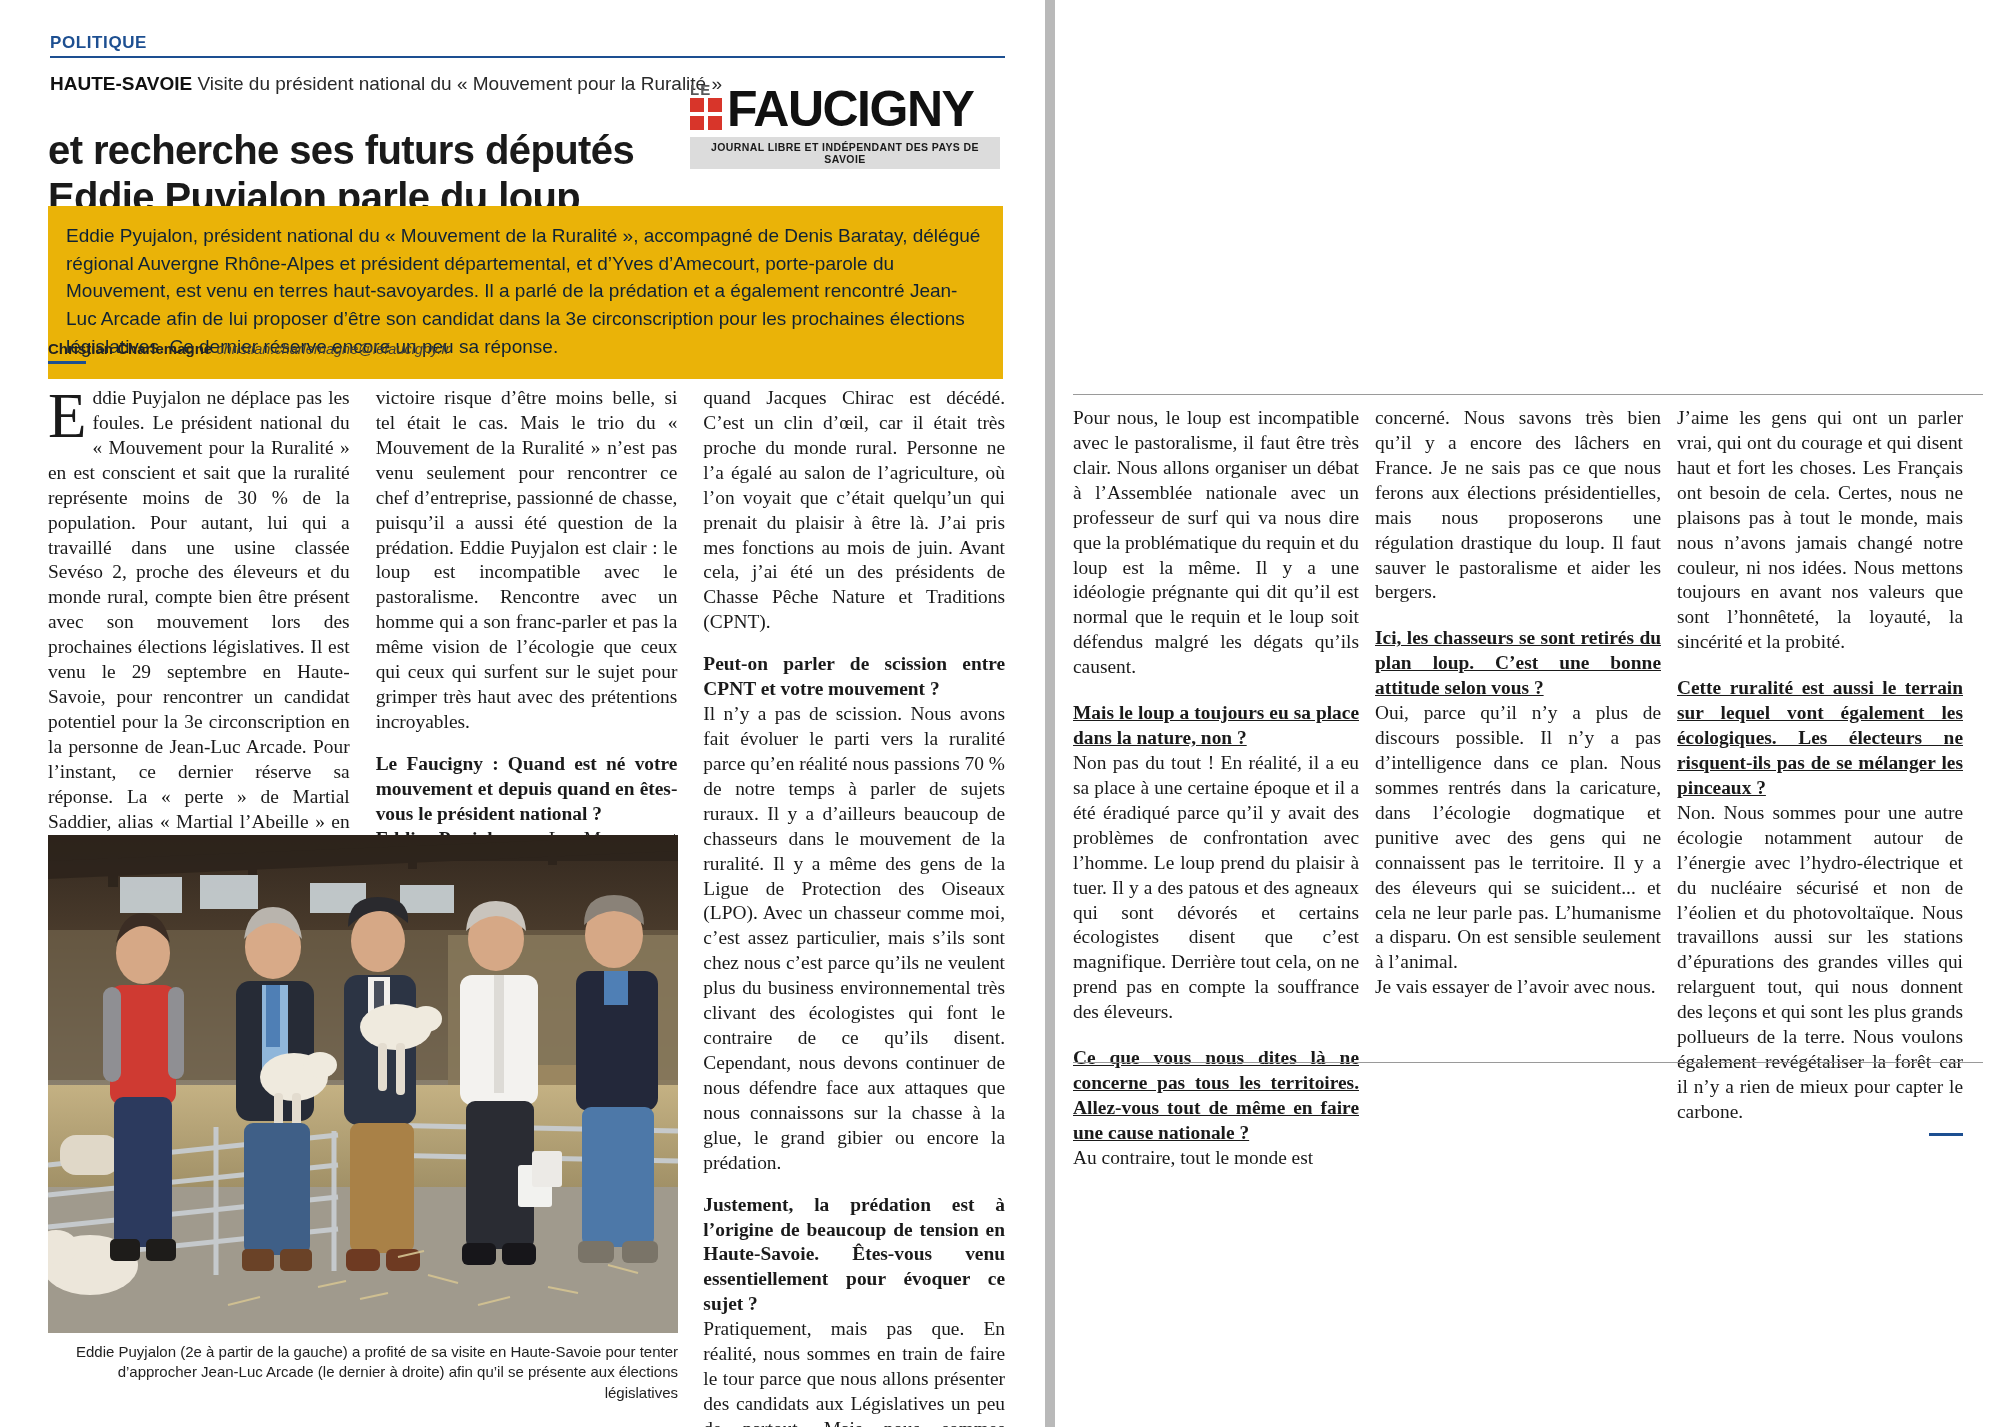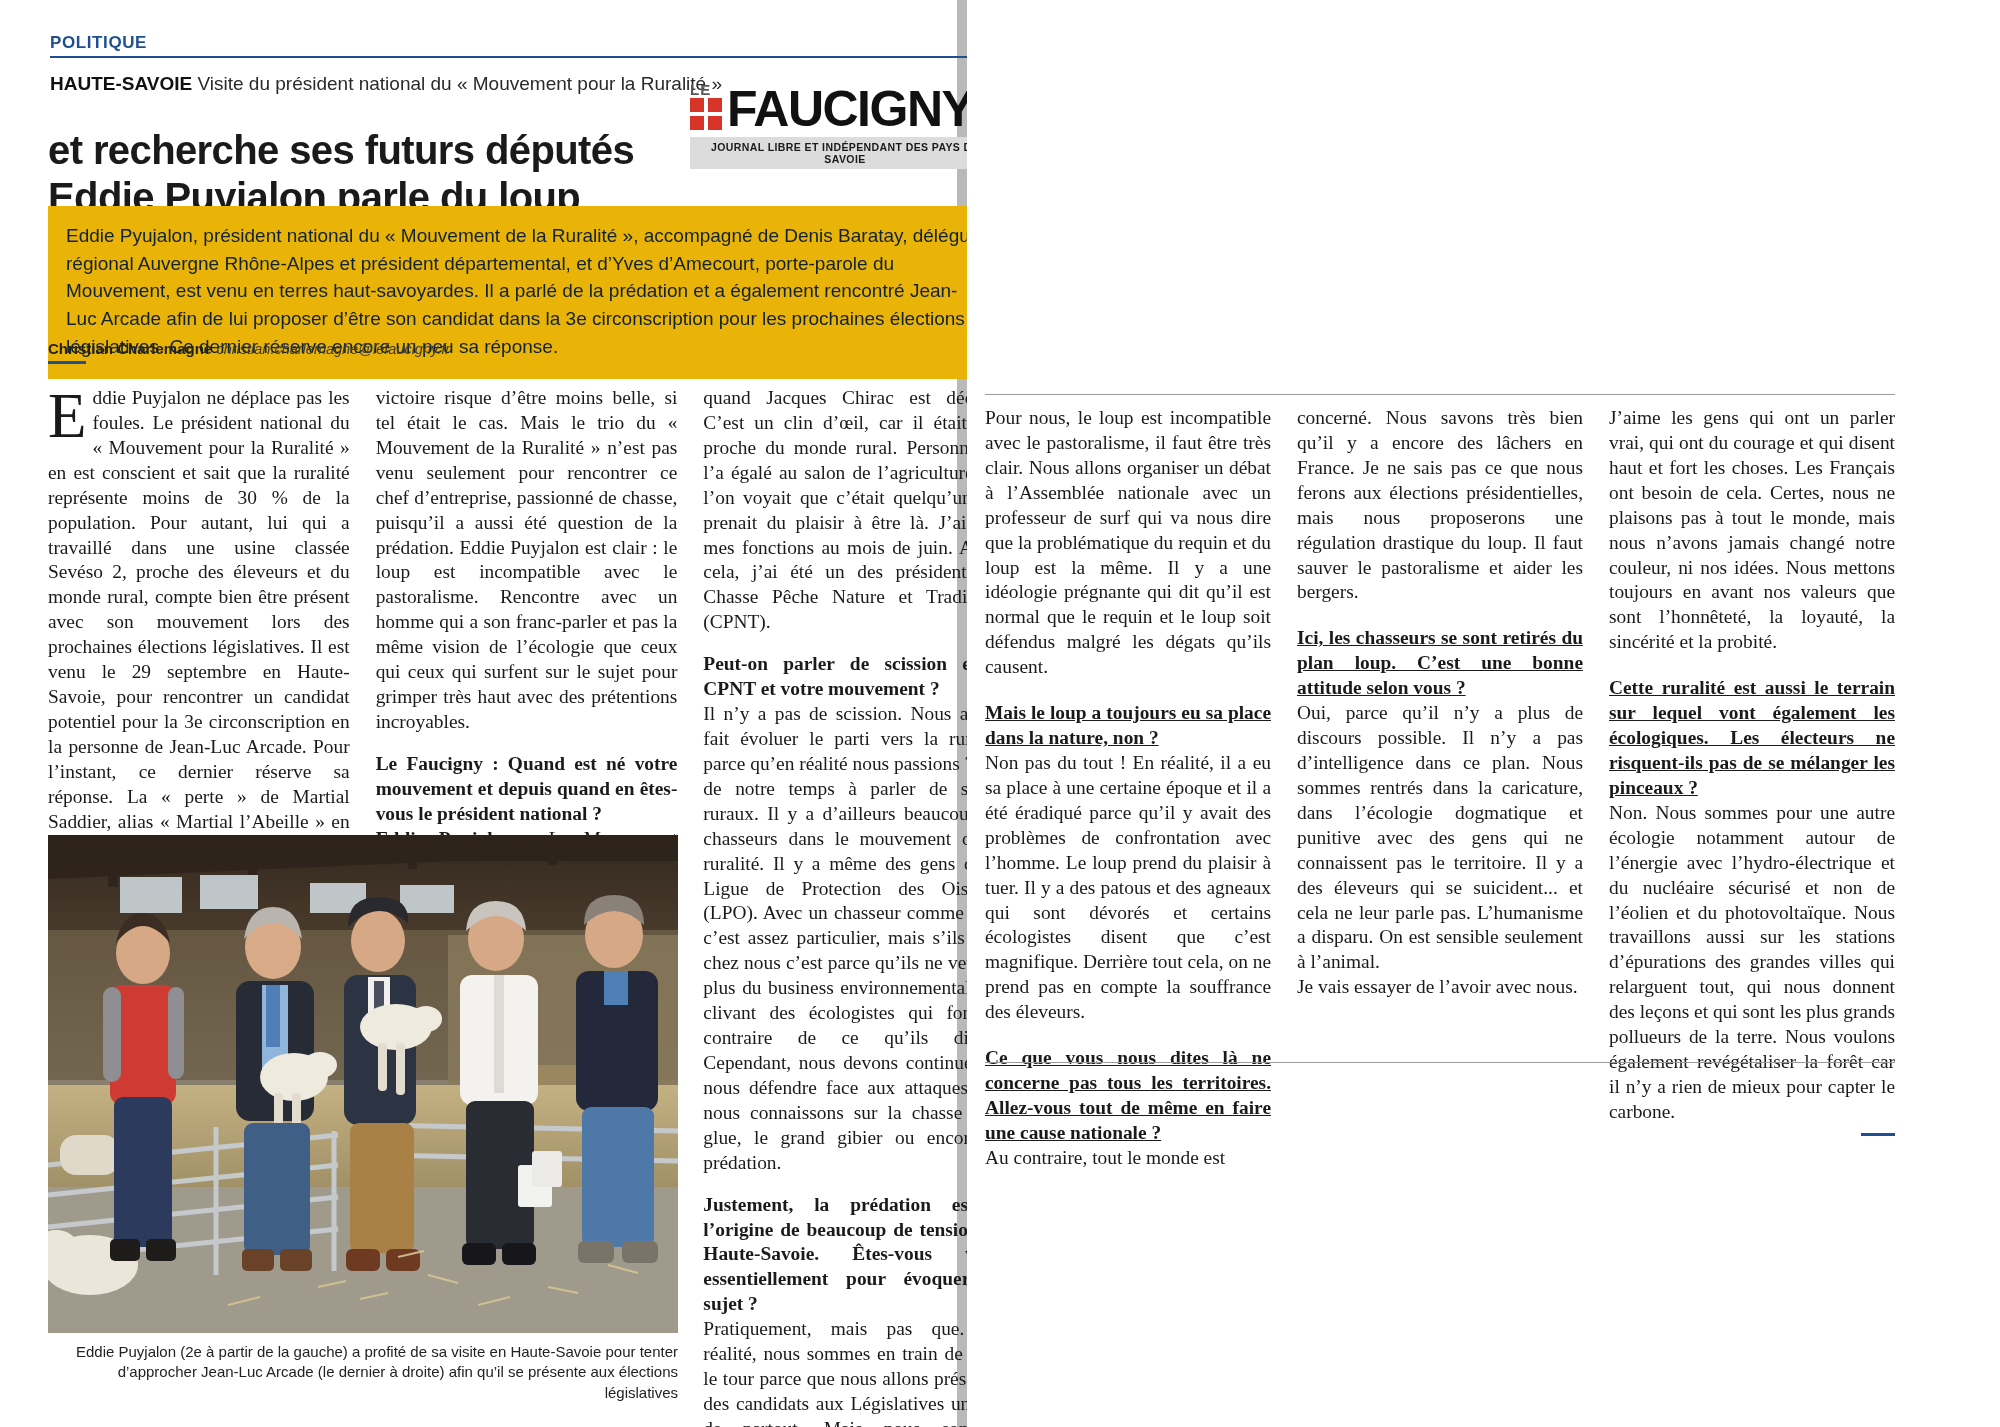--- a/index.html
+++ b/index.html
@@ -8,21 +8,21 @@
     font-family:"Liberation Serif", serif;
     color:#1a1a1a;
     position:relative;
     overflow:hidden;
   }
   .page{position:absolute;inset:0;display:flex;}
 
   
   .left-page{
     position:relative;
-    width:957px;height:1427px;
+    width:1045px;height:1427px;
     padding:0;
     box-sizing:border-box;
     background:#fff;
   }
   .gutter{
     width:10px;height:1427px;
     background:#b9b9b9;
   }
   .right-page{
     position:relative;
@@ -178,21 +178,21 @@
     line-height:1.35;
     color:#222;
     width:630px;
   }
 
   
   .cols-right{
     position:absolute;left:18px;top:406px;
     width:910px;
     display:flex;
-    gap:26px;
+    gap:16px;
   }
   .rcol{width:286px;}
   .rcol p{
     margin:0;
     font-size:19.4px;
     line-height:1.285;
     text-align:justify;
     hyphens:auto;
     -webkit-hyphens:auto;
   }

